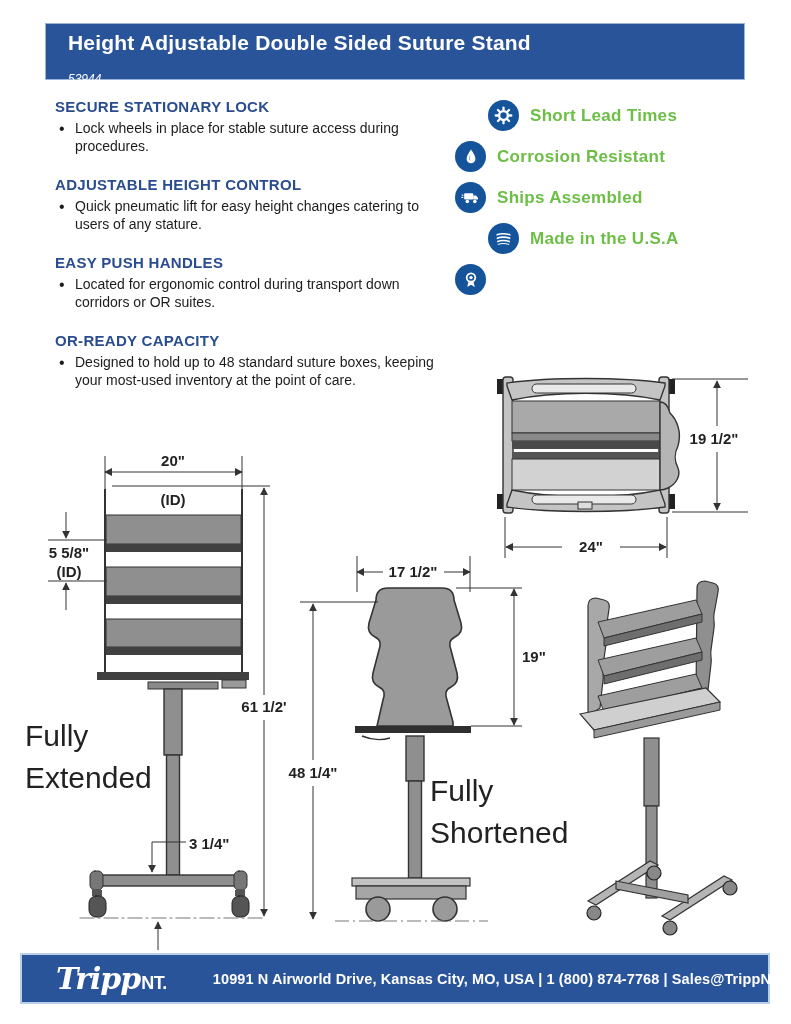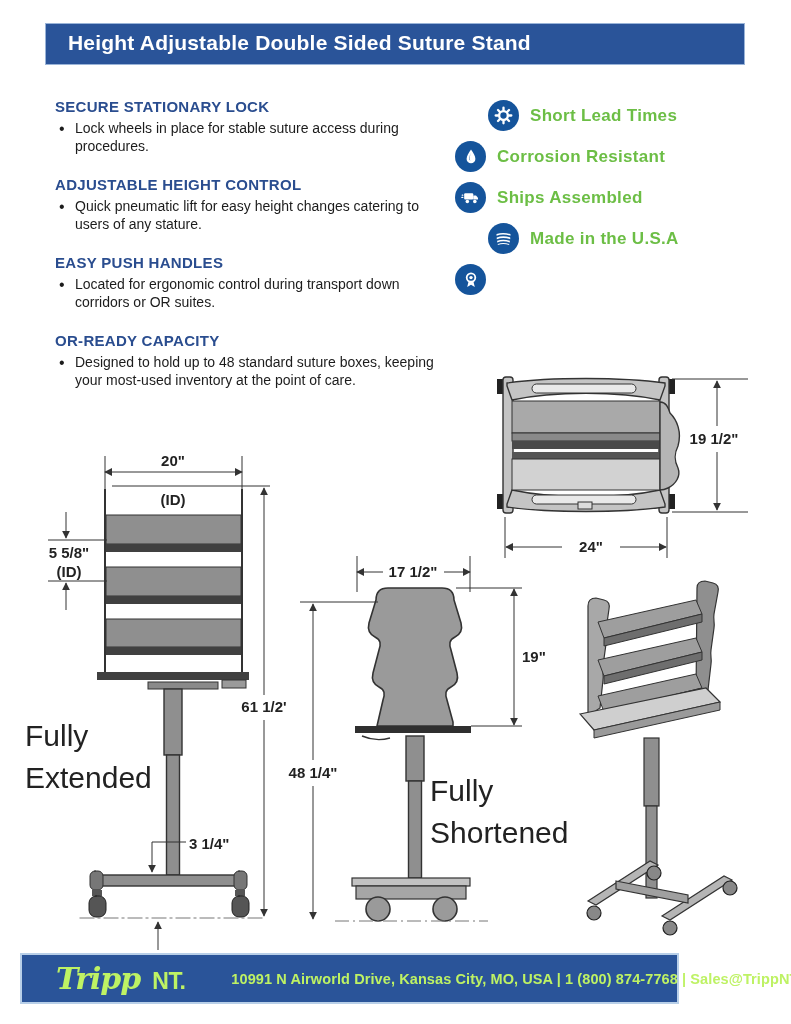--- a/index.html
+++ b/index.html
@@ -1,20 +1,20 @@
 <!DOCTYPE html>
 <html><head>
 <meta charset="utf-8">
 <style>
   html,body{margin:0;padding:0;background:#fff;}
   .page{position:relative;width:791px;height:1024px;background:#ffffff;overflow:hidden;
         font-family:"Liberation Sans",sans-serif;color:#1a1a1a;}
 
   
-  .header-bar{position:absolute;left:45px;top:23px;width:700px;height:42px;
+  .header-bar{position:absolute;left:45px;top:23px;width:700px;height:57px;
     background:#2a5499;border:1px solid #9ab4d8;box-sizing:border-box;
     color:#fff;padding:7px 0 0 22px;}
   .header-title{font-size:21px;font-weight:bold;letter-spacing:.2px;line-height:1.15;}
   .header-sku{font-size:12px;font-weight:400;margin-top:17px;font-style:italic;}
 
   
   .features{position:absolute;left:55px;top:98px;width:392px;}
   .feature{margin-bottom:20px;}
   .feature h3{margin:0 0 4px 0;font-size:15px;font-weight:bold;color:#2a4d8f;letter-spacing:.3px;}
   .feature .bullet{position:relative;padding-left:20px;font-size:14px;line-height:1.32;color:#1c1c1c;}
@@ -30,26 +30,26 @@
     display:flex;align-items:center;justify-content:center;margin-right:11px;}
   .badge-label{font-size:17px;font-weight:bold;color:#6cbe45;letter-spacing:.3px;white-space:nowrap;}
 
   
   .drawings{position:absolute;left:0;top:360px;width:791px;height:595px;}
   .drawings text{font-family:"Liberation Sans",sans-serif;fill:#222;}
   .dim{font-size:15px;font-weight:bold;}
   .viewlabel{font-size:30px;fill:#111;}
 
   
-  .footer-bar{position:absolute;left:20px;top:953px;width:659px;height:51px;
+  .footer-bar{position:absolute;left:20px;top:953px;width:750px;height:51px;
     background:#2a5499;border:2px solid #b8cfe8;box-sizing:border-box;
-    display:flex;align-items:center;padding-left:34px;color:#bef264;}
+    display:flex;align-items:center;padding-left:34px;color:#ffffff;}
   .logo{display:flex;align-items:baseline;margin-right:46px;}
   .logo-script{font-family:"DejaVu Serif",serif;font-style:italic;font-weight:bold;font-size:30px;letter-spacing:-1px;}
-  .logo-bold{font-size:23px;font-weight:800;letter-spacing:-.5px;margin-left:12px;}
+  .logo-bold{font-size:18px;font-weight:800;letter-spacing:-.5px;margin-left:1px;}
   .footer-address{font-size:14.5px;font-weight:600;white-space:nowrap;letter-spacing:.1px;}
 </style>
 </head>
 <body>
 
 <div class="page">
 
   <div class="header-bar">
     <div class="header-title">Height Adjustable Double Sided Suture Stand</div>
     <div class="header-sku">53944</div>

